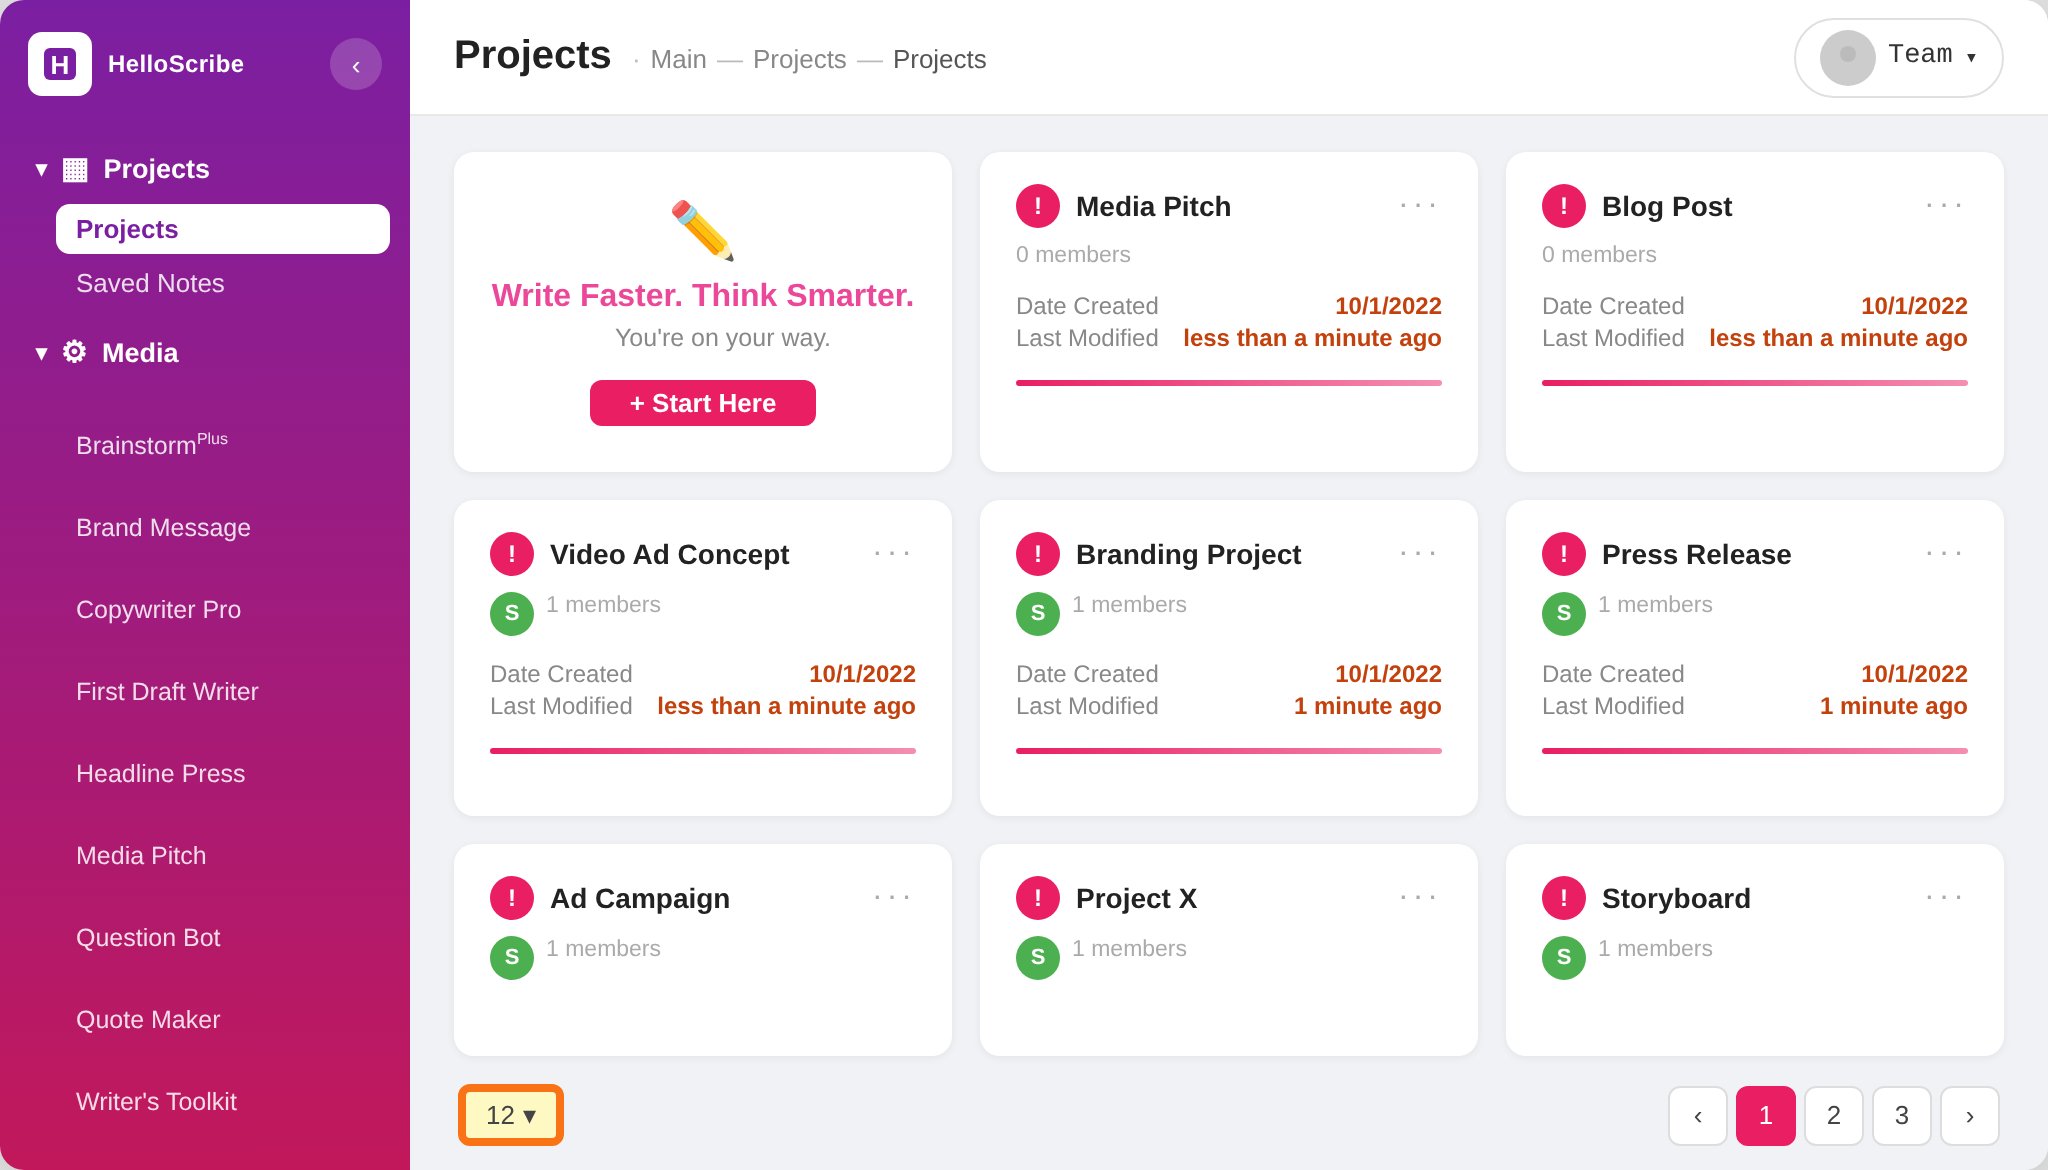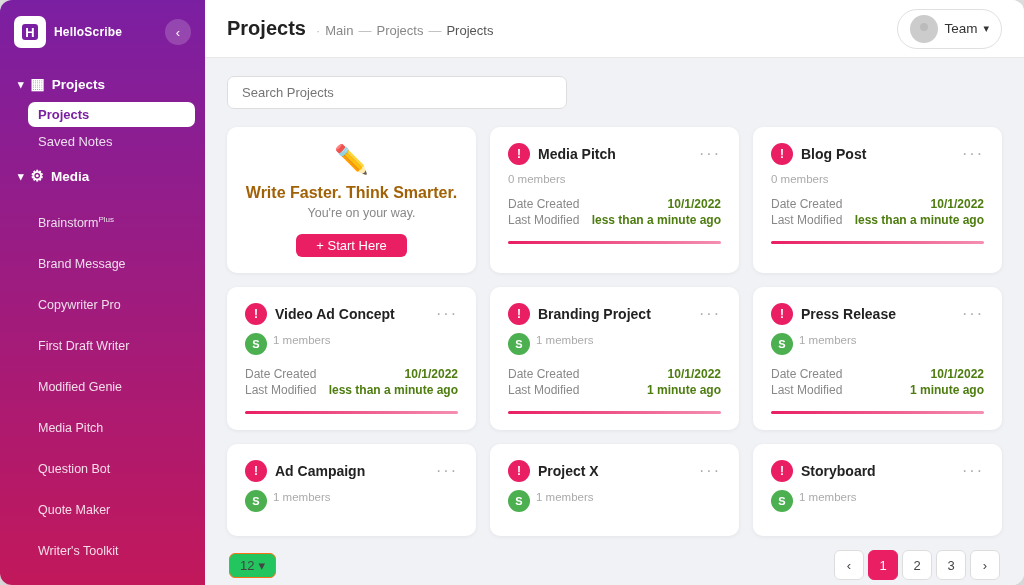--- a/index.html
+++ b/index.html
@@ -163,20 +163,21 @@
       margin-left: 10px;
       font-size: 13px;
       color: #888;
     }
     .breadcrumb-sep { color: #bbb; }
     .breadcrumb-active { color: #555; font-weight: 500; }
     .topbar-right {
       display: flex;
       align-items: flex-start;
       gap: 8px;
+      font-family: Liberation Mono, monospace;
     }
     .team-btn {
       display: flex;
       align-items: center;
       gap: 6px;
       padding: 5px 12px;
       border-radius: 20px;
       border: 1px solid #e0e0e0;
       background: #fff;
       cursor: pointer;
@@ -232,30 +233,30 @@
     }
     .project-card-featured {
       display: flex;
       flex-direction: column;
       align-items: center;
       justify-content: center;
       text-align: center;
       background: #fff;
     }
     .featured-icon { font-size: 28px; color: #e91e63; margin-bottom: 8px; }
-    .featured-title { font-size: 16px; font-weight: 700; color: #a16207; margin-bottom: 4px; }
+    .featured-title { font-size: 16px; font-weight: 700; color: #ec4899; margin-bottom: 4px; }
     .featured-sub { font-size: 12.5px; color: #888; margin-bottom: 14px; margin-left: 20px; }
     .start-btn {
       background: #e91e63;
       color: #fff;
       border: none;
       border-radius: 6px;
       padding: 4px 20px;
       font-size: 13px;
-      font-weight: 400;
+      font-weight: 700;
       cursor: pointer;
     }
     .card-header {
       display: flex;
       align-items: center;
       justify-content: space-between;
       margin-bottom: 8px;
     }
     .card-title-row {
       display: flex;
@@ -313,41 +314,41 @@
     }
     .card-meta-row {
       display: flex;
       justify-content: space-between;
       font-size: 12px;
       color: #888;
       margin-bottom: 2px;
     }
     .card-meta-val {
       font-weight: 600;
-      color: #4d7c0f;
+      color: #c2410c;
     }
     .card-bottom-bar {
       height: 3px;
       background: linear-gradient(90deg, #e91e63 0%, #f48fb1 100%);
       border-radius: 2px;
       margin-top: 12px;
     }
     .pagination-bar {
       display: flex;
       align-items: center;
       justify-content: space-between;
       margin-top: 14px;
       padding: 0 2px;
     }
     .page-size-select {
       display: flex;
       align-items: center;
       gap: 4px;
-      background: #22c55e;
-      border: 1px solid #f97316;
+      background: #fef9c3;
+      border: 4px solid #f97316;
       border-radius: 6px;
       padding: 4px 10px;
       font-size: 13px;
       color: #444;
       cursor: pointer;
     }
     .page-numbers {
       display: flex;
       align-items: center;
       gap: 4px;
@@ -408,21 +409,21 @@
       <div class="sidebar-section-header">
         <span class="chevron-icon">▾</span>
         <span class="sidebar-section-icon">⚙</span>
         <span>Media</span>
       </div>
       <div class="sidebar-tools-list">
         <div class="sidebar-tool-item">Brainstorm<sup>Plus</sup></div>
         <div class="sidebar-tool-item">Brand Message</div>
         <div class="sidebar-tool-item">Copywriter Pro</div>
         <div class="sidebar-tool-item">First Draft Writer</div>
-        <div class="sidebar-tool-item">Modified Genie</div>
+        <div class="sidebar-tool-item">Headline Press</div>
         <div class="sidebar-tool-item">Media Pitch</div>
         <div class="sidebar-tool-item">Question Bot</div>
         <div class="sidebar-tool-item">Quote Maker</div>
         <div class="sidebar-tool-item">Writer's Toolkit</div>
       </div>
     </div>
 
     <div class="sidebar-bottom">
       <div class="sidebar-bottom-item">
         <span>⚙</span>
@@ -457,21 +458,20 @@
                 <ellipse cx="9" cy="15" rx="6" ry="3" fill="#ccc"></ellipse>
               </svg>
           </div>
           <span>Team</span>
           <span style="font-size:11px;">▾</span>
         </div>
       </div>
     </div>
 
     <div class="content">
-      <input class="search-bar" type="text" placeholder="Search Projects" style="">
 
       <div class="projects-grid">
 
         <div class="project-card project-card-featured">
           <div class="featured-icon">✏️</div>
           <div class="featured-title">Write Faster. Think Smarter.</div>
           <div class="featured-sub">You're on your way.</div>
           <button class="start-btn">+ Start Here</button>
         </div>
 

